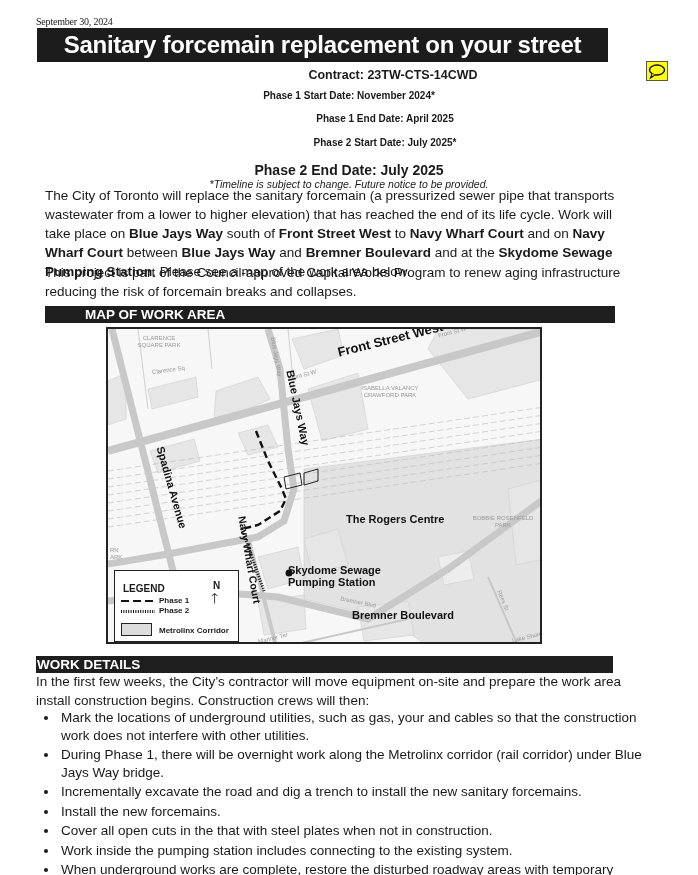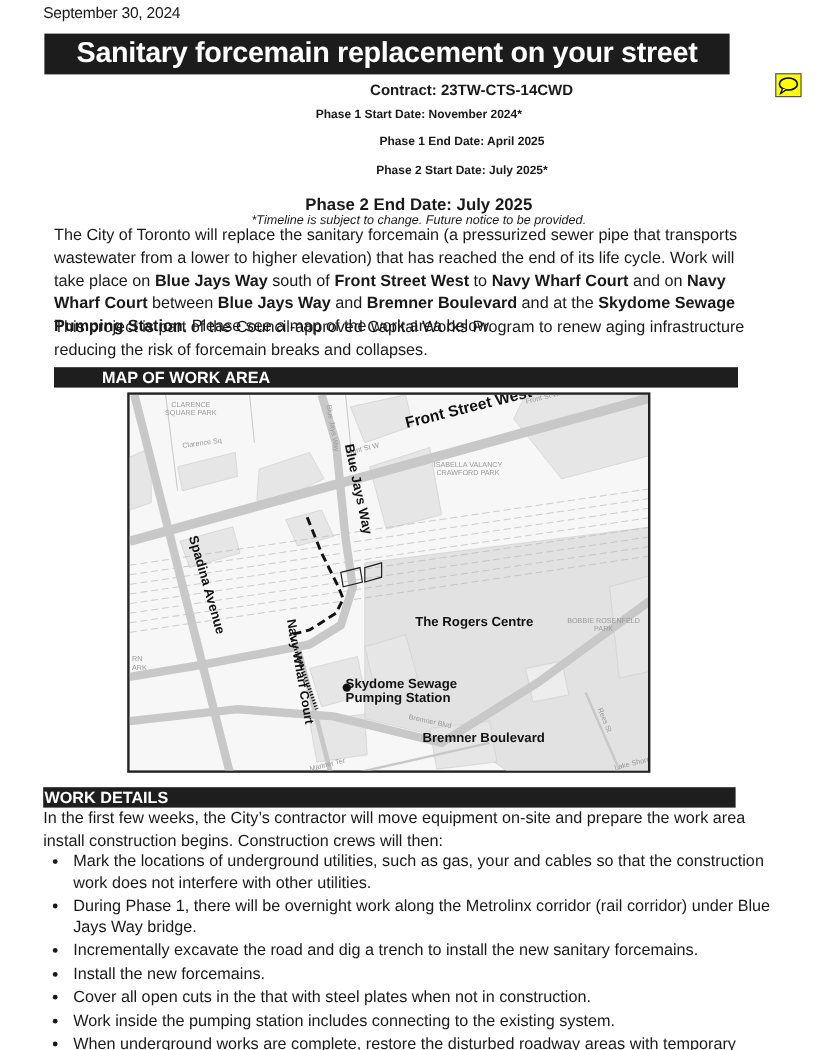--- a/index.html
+++ b/index.html
@@ -1,19 +1,19 @@
 <!DOCTYPE html>
 <html><head>
 <meta charset="utf-8">
 <style>
   html, body { margin:0; padding:0; }
   body { width:698px; height:875px; background:#fff; position:relative; overflow:hidden;
          font-family:"Liberation Sans", sans-serif; color:#1a1a1a; }
   .abs { position:absolute; }
-  #date { left:36px; top:3px; font-size:13px; font-family:Liberation Sans, sans-serif; letter-spacing:-0.2px; }
+  #date { left:36px; top:16px; font-size:10px; font-family:Liberation Serif, serif; letter-spacing:-0.2px; }
   #title-bar { left:37px; top:28px; width:571px; height:34px; background:#1c1c1c; color:#fff;
                font-weight:bold; font-size:24px; text-align:center; line-height:34px; letter-spacing:-0.3px; }
   #comment-btn { left:646px; top:61px; width:22px; height:20px; background:#ffff00; border:1px solid #555; box-sizing:border-box; }
   #comment-btn svg { display:block; }
   .center-line { left:0; width:698px; text-align:center; font-weight:bold; font-size:10px; }
   #contract { top:68px; font-size:12.5px;margin-left:44px; }
   #p1s { top:90px; }
   #p1e { top:113px;padding-left:36px; }
   #p2s { top:137px;margin-left:36px; }
   #p2e { top:162px; font-size:14px; }
@@ -137,20 +137,35 @@
   <div class="maptiny" style="left:232px;top:270px;transform:rotate(12deg);">Bremner Blvd</div>
   <div class="maptiny" style="left:26px;top:6px;width:50px;white-space:normal;">CLARENCE SQUARE PARK</div>
   <div class="maptiny" style="left:44px;top:38px;transform:rotate(-8deg);">Clarence Sq</div>
   <div class="maptiny" style="left:250px;top:56px;width:64px;white-space:normal;">ISABELLA VALANCY CRAWFORD PARK</div>
   <div class="maptiny" style="left:362px;top:186px;width:66px;white-space:normal;">BOBBIE ROSENFELD PARK</div>
   <div class="maptiny" style="left:384px;top:268px;transform:rotate(68deg);">Rees St</div>
   <div class="maptiny" style="left:404px;top:305px;transform:rotate(-14deg);">Lake Shore</div>
   <div class="maptiny" style="left:150px;top:306px;transform:rotate(-14deg);">Mariner Ter</div>
   <div class="maptiny" style="left:2px;top:218px;width:14px;white-space:normal;text-align:left;">RN ARK</div>
 
+  <div id="legend">
+    <div class="lt">LEGEND</div>
+    <div class="n">N</div>
+    <div class="arrow">🡑</div>
+    <svg style="position:absolute;left:6px;top:28px;" width="34" height="4">
+        <path d="M0 2 L34 2" stroke="#111" stroke-width="2" stroke-dasharray="8 4"></path>
+      </svg>
+    <div class="r" style="left:44px;top:25px;">Phase 1</div>
+    <svg style="position:absolute;left:6px;top:38px;" width="34" height="5">
+        <path d="M0 2.5 L34 2.5" stroke="#111" stroke-width="3" stroke-dasharray="1 1.4"></path>
+      </svg>
+    <div class="r" style="left:44px;top:35px;">Phase 2</div>
+    <div style="position:absolute;left:6px;top:52px;width:29px;height:11px;background:#ddd;border:1px solid #222;"></div>
+    <div class="r" style="left:44px;top:55px;">Metrolinx Corridor</div>
+  </div>
 </div>
 
 <div id="work-bar" class="abs section-bar">WORK DETAILS</div>
 <div id="work-intro" class="abs">In the first few weeks, the City’s contractor will move equipment on-site and prepare the work area install construction begins. Construction crews will then:</div>
 <ul id="bullets">
   <li>Mark the locations of underground utilities, such as gas, your and cables so that the construction work does not interfere with other utilities.</li>
   <li>During Phase 1, there will be overnight work along the Metrolinx corridor (rail corridor) under Blue Jays Way bridge.</li>
   <li>Incrementally excavate the road and dig a trench to install the new sanitary forcemains.</li>
   <li>Install the new forcemains.</li>
   <li>Cover all open cuts in the that with steel plates when not in construction.</li>

